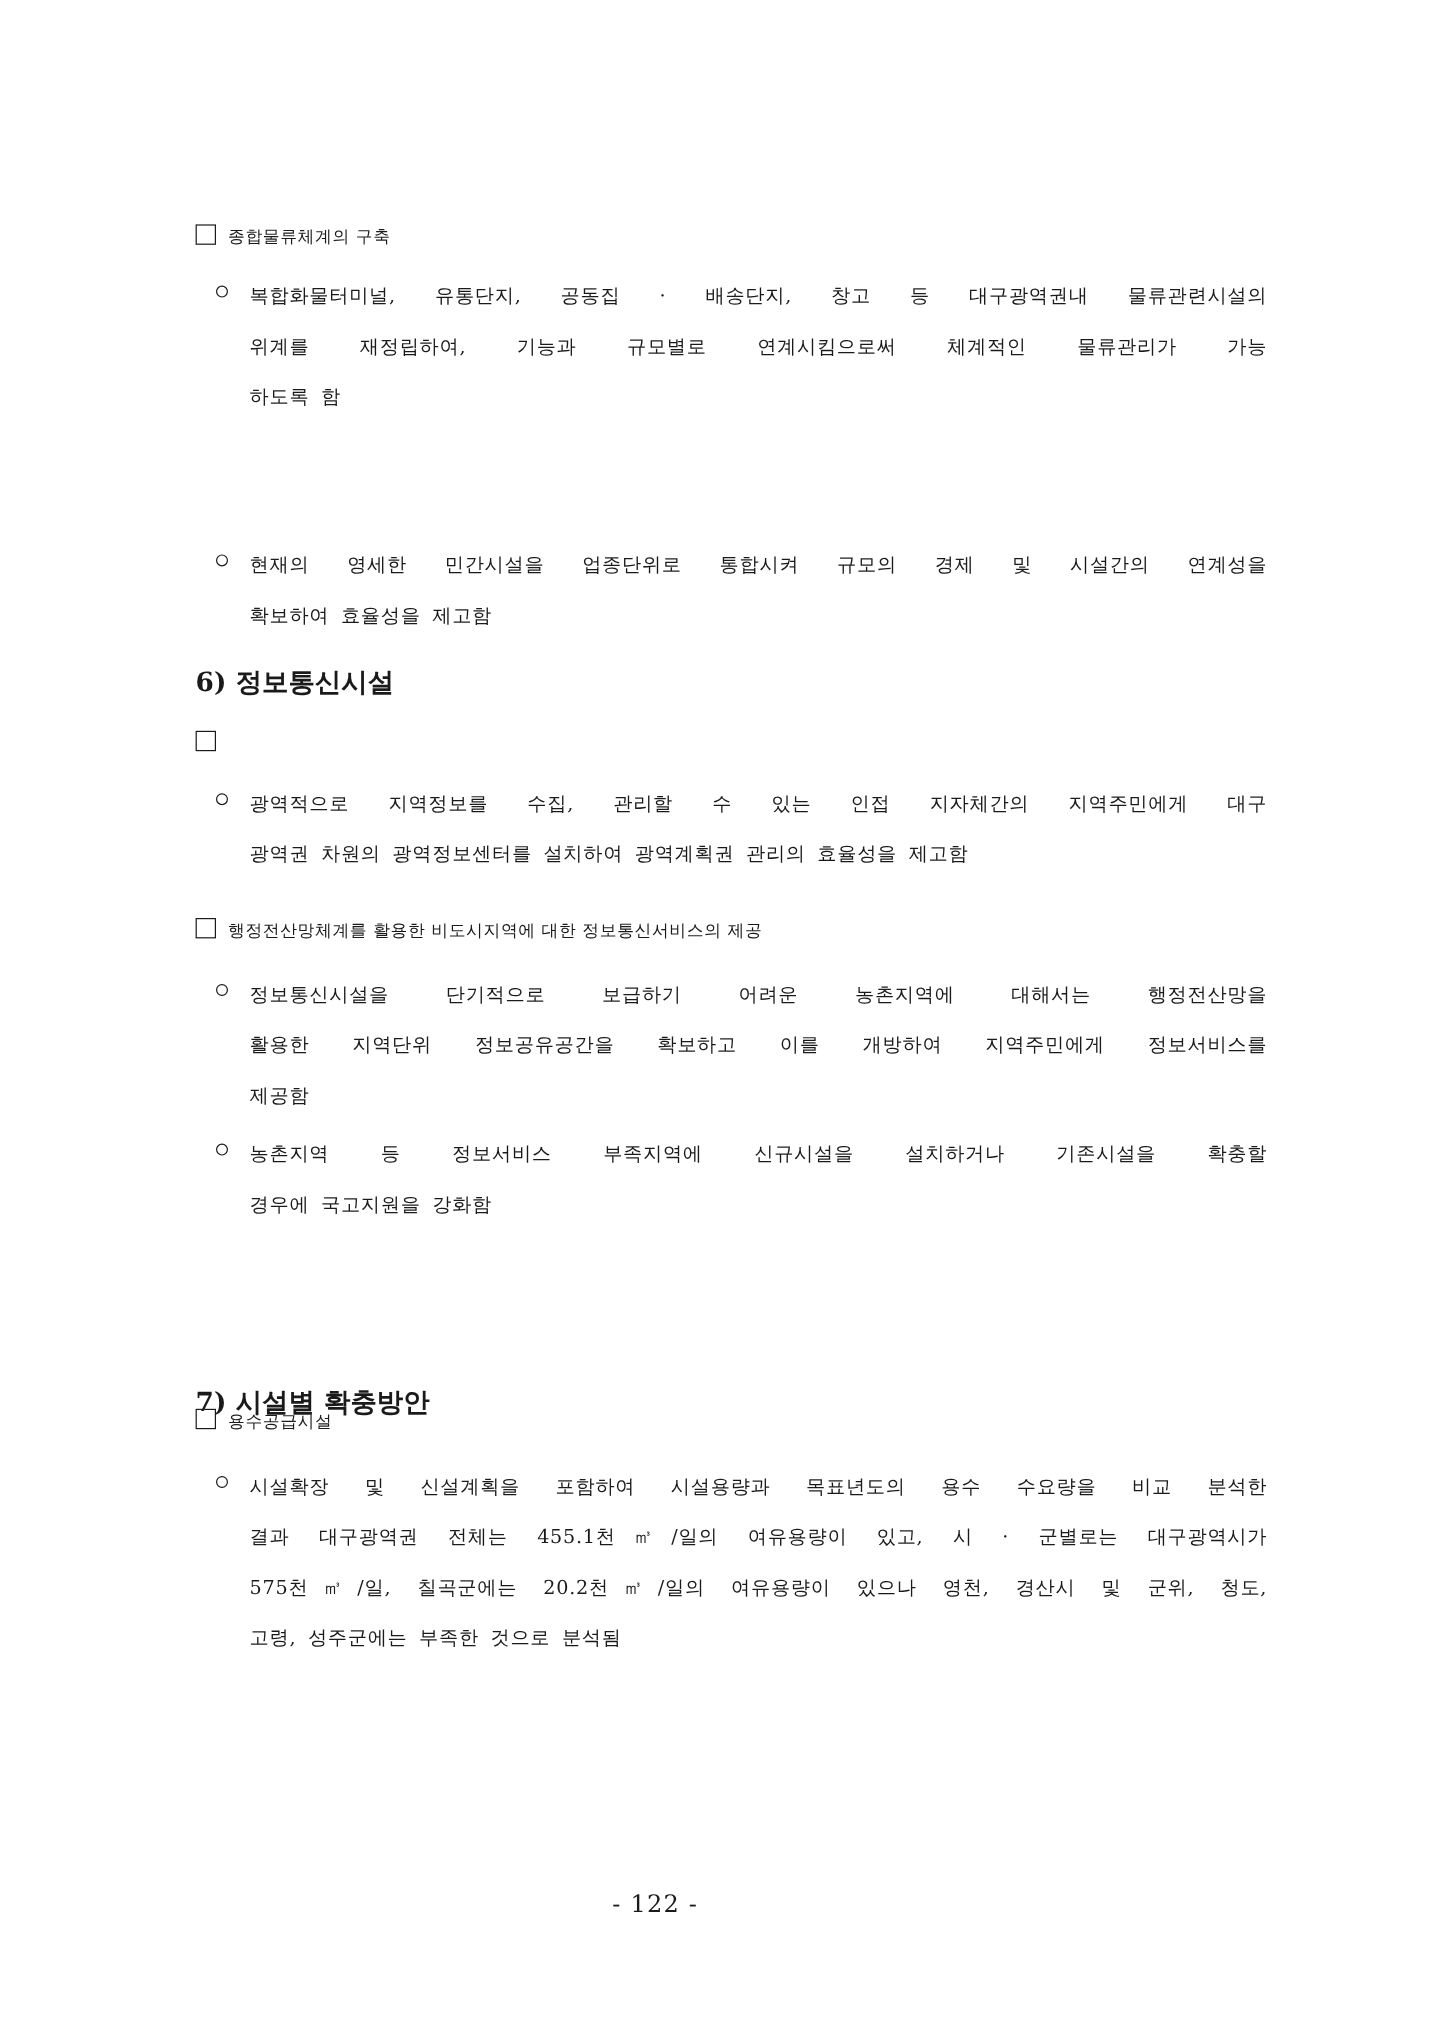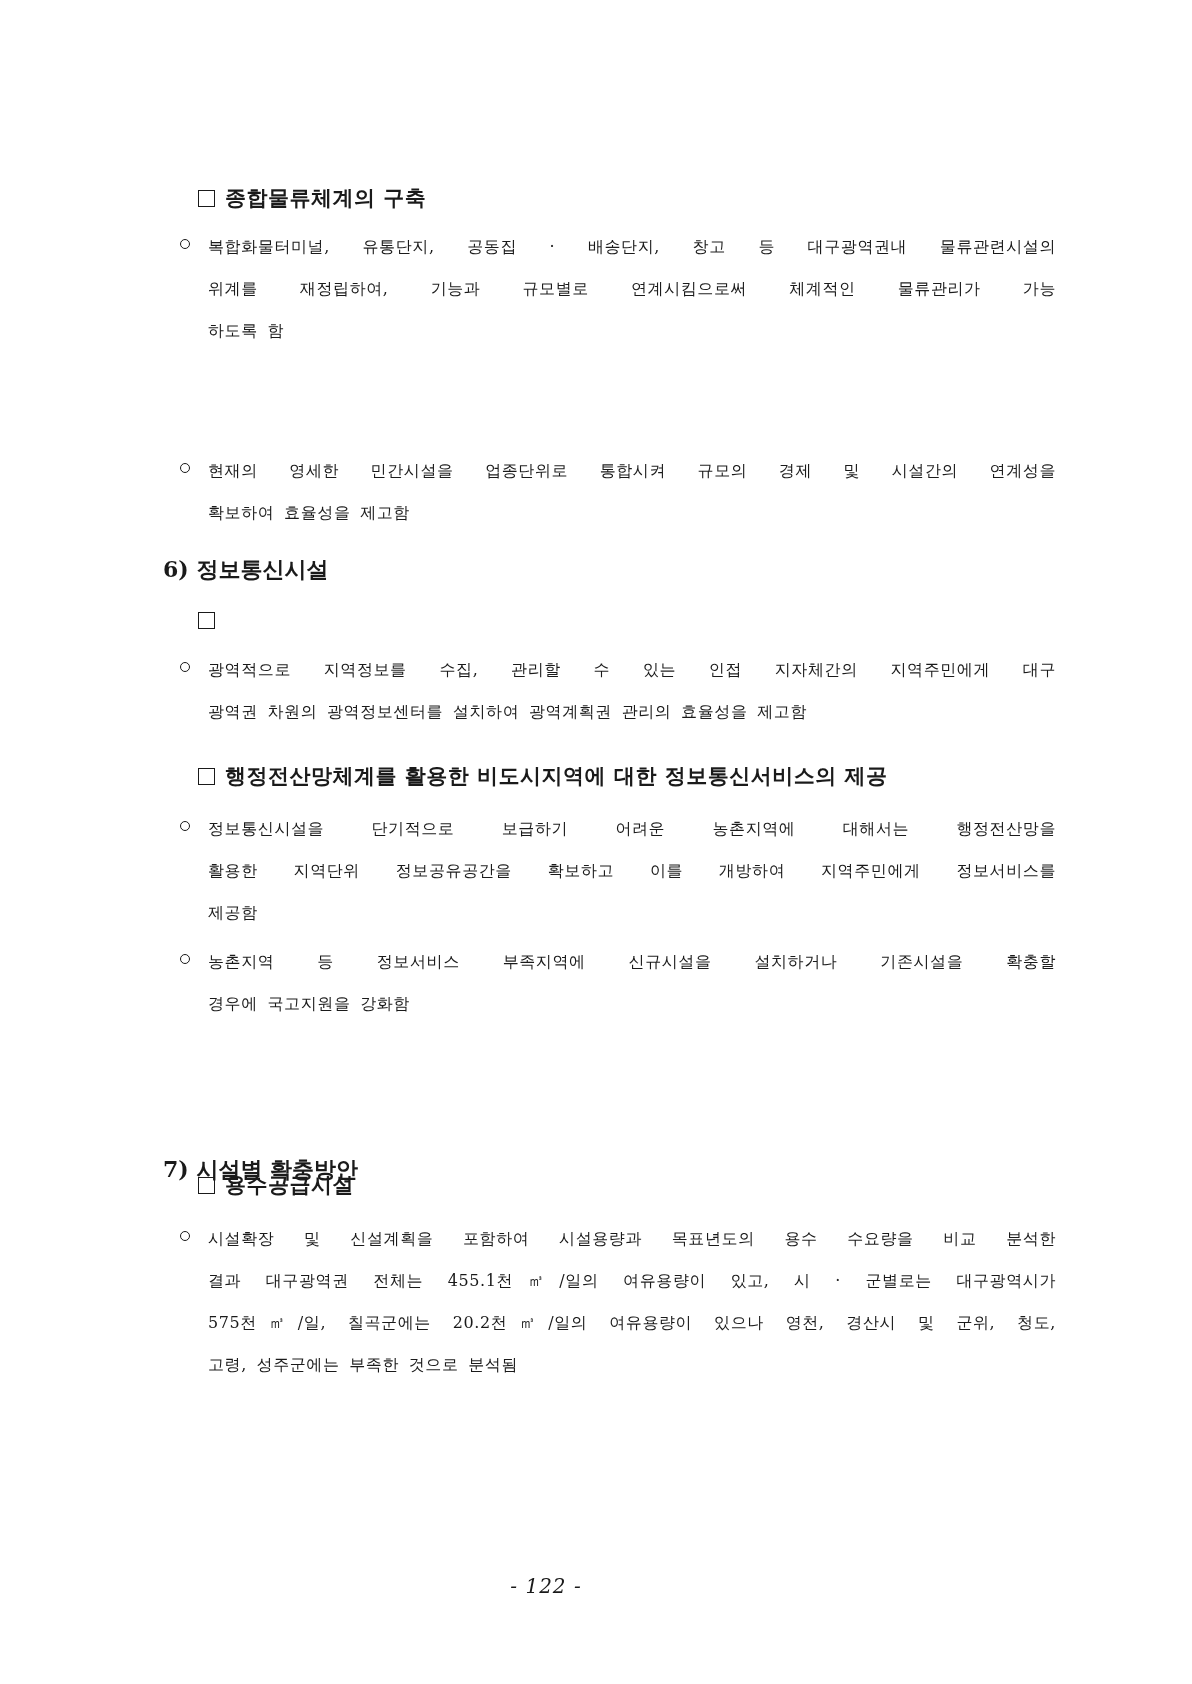--- a/index.html
+++ b/index.html
@@ -4,22 +4,22 @@
 <style>
   html, body { margin: 0; padding: 0; background: #ffffff; }
   body {
     width: 1192px; height: 1684px; position: relative; overflow: hidden;
     font-family: "DejaVu Serif", "Liberation Serif", serif;
     color: #1a1a1a;
   }
   .page { position: absolute; left: 0; top: 0; width: 1192px; height: 1684px; }
   .heading-box {
     position: absolute; left: 163px;
-    font-size: 21px; font-weight: bold; letter-spacing: 0.5px;
-    white-space: nowrap; line-height: 28px; margin-left: 35px;
+    font-size: 14px; font-weight: normal; letter-spacing: 0.5px;
+    white-space: nowrap; line-height: 28px;
   }
   .heading-box .box {
     display: inline-block; width: 17px; height: 17px; border: 1.6px solid #1a1a1a;
     vertical-align: -2px; margin-right: 10px; box-sizing: border-box;
   }
   .section-title {
     position: absolute; left: 163px;
     font-size: 22px; font-weight: bold; white-space: nowrap; line-height: 28px;
   }
   .bullet {
@@ -34,21 +34,21 @@
   }
   .bullet .text {
     margin-left: 28px; font-size: 16px; line-height: 42px;
     text-align: justify; text-align-last: left; letter-spacing: 0.6px;
     word-spacing: 4px;
   }
   .bullet .text .line { display: block; text-align: justify; text-align-last: justify; }
   .bullet .text .line.last { text-align-last: left; }
   .page-number {
     position: absolute; left: 0; width: 1092px; top: 1574px; text-align: center;
-    font-size: 20px; letter-spacing: 1px; font-style: italic;
+    font-size: 20px; letter-spacing: 1px;
   }
 </style>
 </head>
 <body>
 
 <div class="page">
 
   <div class="heading-box" style="top:184px;">
     <span class="box"></span><span>종합물류체계의 구축</span>
   </div>

